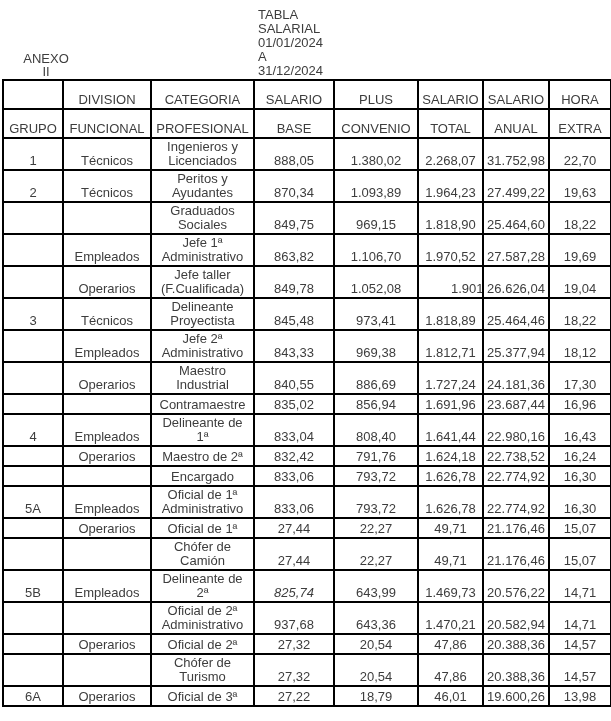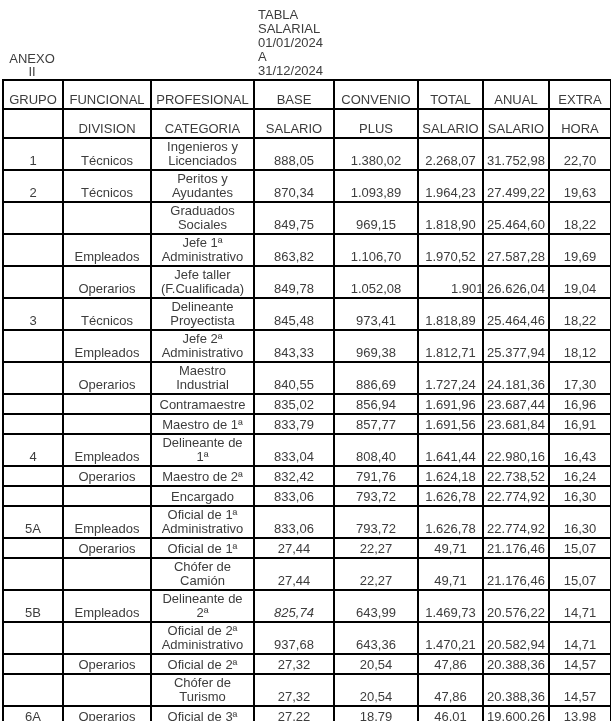--- a/index.html
+++ b/index.html
@@ -14,21 +14,21 @@
     font-size: 13px;
     color: #3d3d3d;
     overflow: hidden;
   }
   .top-area {
     position: relative;
     height: 79px;
   }
   .anexo {
     position: absolute;
-    left: 2px;
+    left: 16px;
     bottom: 1px;
     width: 60px;
     text-align: center;
     line-height: 13px;
     white-space: pre-line;
   }
   .doc-title {
     position: absolute;
     left: 258px;
     top: 8px;
@@ -82,39 +82,39 @@
       <col style="width:88px">
       <col style="width:103px">
       <col style="width:80px">
       <col style="width:84px">
       <col style="width:65px">
       <col style="width:66px">
       <col style="width:62px">
     </colgroup>
     <thead>
       <tr>
+        <th style="border-color: rgb(0, 0, 0);"></th>
+        <th style="border-color: rgb(0, 0, 0);">DIVISION</th>
+        <th style="border-color: rgb(0, 0, 0);">CATEGORIA</th>
+        <th style="border-color: rgb(0, 0, 0);">SALARIO</th>
+        <th style="border-color: rgb(0, 0, 0);">PLUS</th>
+        <th style="border-color: rgb(0, 0, 0);">SALARIO</th>
+        <th style="border-color: rgb(0, 0, 0);">SALARIO</th>
+        <th style="border-color: rgb(0, 0, 0);">HORA</th>
+      </tr>
+      <tr>
         <th style="border-color: rgb(0, 0, 0);">GRUPO</th>
         <th style="border-color: rgb(0, 0, 0);">FUNCIONAL</th>
         <th style="border-color: rgb(0, 0, 0);">PROFESIONAL</th>
         <th style="border-color: rgb(0, 0, 0);">BASE</th>
         <th style="border-color: rgb(0, 0, 0);">CONVENIO</th>
         <th style="border-color: rgb(0, 0, 0);">TOTAL</th>
         <th style="border-color: rgb(0, 0, 0);">ANUAL</th>
         <th style="border-color: rgb(0, 0, 0);">EXTRA</th>
       </tr>
-      <tr>
-        <th style="border-color: rgb(0, 0, 0);"></th>
-        <th style="border-color: rgb(0, 0, 0);">DIVISION</th>
-        <th style="border-color: rgb(0, 0, 0);">CATEGORIA</th>
-        <th style="border-color: rgb(0, 0, 0);">SALARIO</th>
-        <th style="border-color: rgb(0, 0, 0);">PLUS</th>
-        <th style="border-color: rgb(0, 0, 0);">SALARIO</th>
-        <th style="border-color: rgb(0, 0, 0);">SALARIO</th>
-        <th style="border-color: rgb(0, 0, 0);">HORA</th>
-      </tr>
     </thead>
     <tbody>
         <tr>
           <td style="border-color: rgb(0, 0, 0);">1</td>
           <td style="border-color: rgb(0, 0, 0);">Técnicos</td>
           <td style="border-color: rgb(0, 0, 0);">Ingenieros y
 Licenciados</td>
           <td style="border-color: rgb(0, 0, 0);">888,05</td>
           <td style="border-color: rgb(0, 0, 0);">1.380,02</td>
           <td style="border-color: rgb(0, 0, 0);">2.268,07</td>
@@ -202,30 +202,20 @@
           <td style="border-color: rgb(0, 0, 0);"></td>
           <td style="border-color: rgb(0, 0, 0);"></td>
           <td style="border-color: rgb(0, 0, 0);">Contramaestre</td>
           <td style="border-color: rgb(0, 0, 0);">835,02</td>
           <td style="border-color: rgb(0, 0, 0);">856,94</td>
           <td style="border-color: rgb(0, 0, 0);">1.691,96</td>
           <td style="border-color: rgb(0, 0, 0);">23.687,44</td>
           <td style="border-color: rgb(0, 0, 0);">16,96</td>
         </tr>
         <tr>
-          <td style="border-color: rgb(0, 0, 0);"></td>
-          <td style="border-color: rgb(0, 0, 0);"></td>
-          <td style="border-color: rgb(0, 0, 0);">Maestro de 1ª</td>
-          <td style="border-color: rgb(0, 0, 0);">833,79</td>
-          <td style="border-color: rgb(0, 0, 0);">857,77</td>
-          <td style="border-color: rgb(0, 0, 0);">1.691,56</td>
-          <td style="border-color: rgb(0, 0, 0);">23.681,84</td>
-          <td style="border-color: rgb(0, 0, 0);">16,91</td>
-        </tr>
-        <tr>
           <td style="border-color: rgb(0, 0, 0);">4</td>
           <td style="border-color: rgb(0, 0, 0);">Empleados</td>
           <td style="border-color: rgb(0, 0, 0);">Delineante de
 1ª</td>
           <td style="border-color: rgb(0, 0, 0);">833,04</td>
           <td style="border-color: rgb(0, 0, 0);">808,40</td>
           <td style="border-color: rgb(0, 0, 0);">1.641,44</td>
           <td style="border-color: rgb(0, 0, 0);">22.980,16</td>
           <td style="border-color: rgb(0, 0, 0);">16,43</td>
         </tr>

